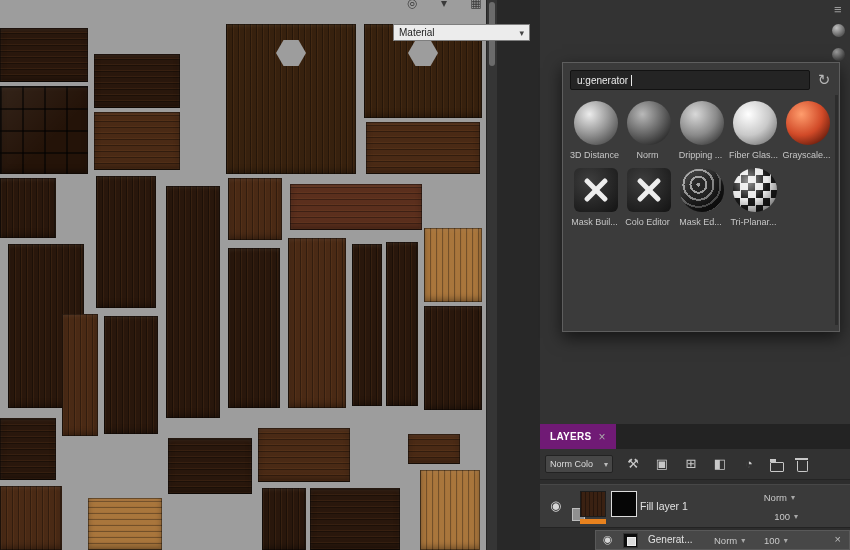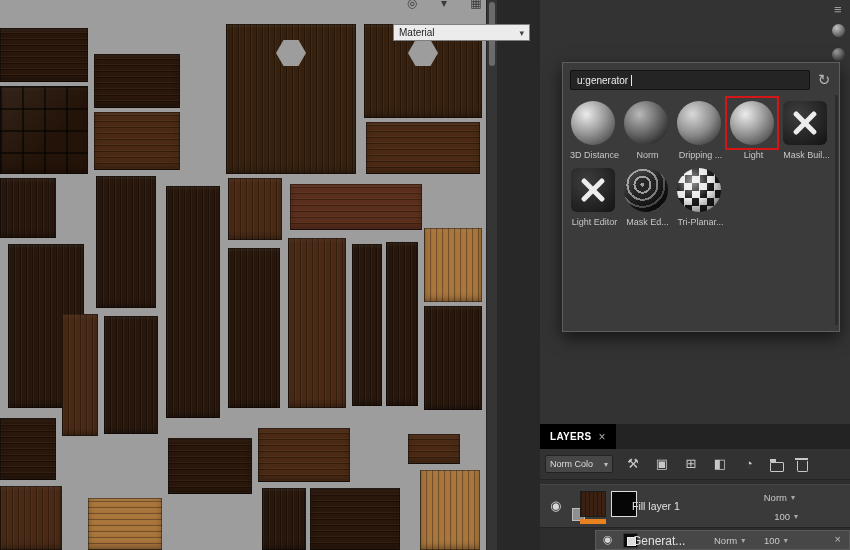--- a/index.html
+++ b/index.html
@@ -42,21 +42,21 @@
   
   .popup{position:absolute;left:562px;top:62px;width:278px;height:270px;background:#3b3b3b;border:1px solid #5e5e5e;
     box-shadow:0 6px 16px rgba(0,0,0,.6);z-index:8;box-sizing:border-box;}
   .popup::after{content:'';position:absolute;right:1px;top:32px;bottom:6px;width:3px;background:#2c2c2c;}
   .search-row{display:flex;align-items:center;padding:7px 7px 4px 7px;gap:6px;}
   .search-input{flex:1;height:18px;background:#242424;border:1px solid #121212;border-radius:2px;color:#ececec;
     font-size:10px;display:flex;align-items:center;padding:0 6px;}
   .caret{display:inline-block;width:1px;height:11px;background:#e8e8e8;margin-left:3px;}
   .refresh-icon{color:#b5b5b5;font-size:15px;width:16px;text-align:center;}
   .gen-grid{display:flex;flex-wrap:wrap;padding:4px 4px 0 5px;}
-  .gen-item{width:53px;display:flex;flex-direction:column;align-items:flex-start;margin-bottom:5px;}
+  .gen-item{width:53px;display:flex;flex-direction:column;align-items:flex-end;margin-bottom:5px;}
   .thumb-wrap{padding:3px;}
   .thumb-wrap.hl{box-shadow:0 0 0 2px #d51616;}
   .thumb{width:44px;height:44px;border-radius:50%;position:relative;}
   .sphere-gray{background:radial-gradient(circle at 35% 30%,#ececec,#9a9a9a 45%,#454545 88%);}
   .sphere-dark{background:radial-gradient(circle at 35% 30%,#b9b9b9,#6b6b6b 45%,#1f1f1f 88%);}
   .sphere-mottle{background:radial-gradient(circle at 35% 30%,#d9d9d9,#8a8a8a 50%,#303030 90%);}
   .sphere-light{background:radial-gradient(circle at 35% 30%,#ffffff,#c9c9c9 50%,#6f6f6f 90%);}
   .sphere-red{background:radial-gradient(circle at 35% 30%,#ff9d6d,#d14a28 50%,#4f1206 90%);}
   .sphere-rings{background:repeating-radial-gradient(circle at 42% 38%,#a0a0a0 0 2px,#262626 2px 7px);
     box-shadow:inset -6px -8px 12px rgba(0,0,0,.7), inset 4px 5px 8px rgba(255,255,255,.15);}
@@ -65,21 +65,21 @@
   .cube-black{border-radius:5px;background:linear-gradient(145deg,#4d4d4d 0%,#171717 45%,#000 100%);}
   .tools{border-radius:6px;background:radial-gradient(circle at 35% 30%,#3e3e3e,#131313);}
   .tb{position:absolute;left:50%;top:50%;width:30px;height:5px;background:#ededed;border-radius:2px;}
   .t1{transform:translate(-50%,-50%) rotate(45deg);}
   .t2{transform:translate(-50%,-50%) rotate(-45deg);}
   .gen-label{font-size:9px;color:#c6c6c6;text-align:center;width:53px;white-space:nowrap;overflow:hidden;margin-top:2px;}
 
   
   .tabbar{position:absolute;left:540px;top:424px;width:310px;height:25px;background:#232323;display:flex;align-items:stretch;}
   .tab{display:flex;align-items:center;gap:7px;padding:0 10px;font-size:10px;font-weight:bold;color:#c3c3c3;letter-spacing:.3px;}
-  .tab.active{background:#000000;color:#ffffff;}
+  .tab.active{background:#701a75;color:#ffffff;}
   .tab-close{color:#aaaaaa;font-size:12px;font-weight:normal;}
   .layers-toolbar{position:absolute;left:540px;top:449px;width:310px;height:31px;background:#323232;border-bottom:1px solid #242424;
     display:flex;align-items:center;padding:0 5px;box-sizing:border-box;}
   .channel-dd{width:68px;height:18px;background:#474747;border:1px solid #222;border-radius:2px;color:#dddddd;font-size:9px;
     display:flex;align-items:center;justify-content:space-between;padding:0 4px;margin-right:12px;box-sizing:border-box;}
   .channel-dd .chev{font-size:8px;color:#bbb;}
   #layer-toolbar-icons{display:flex;gap:13px;align-items:center;color:#c8c8c8;font-size:13px;}
   .tb-icon{width:16px;height:16px;text-align:center;line-height:16px;display:inline-block;position:relative;}
   .folder-icon{border:1.5px solid #c8c8c8;width:12px;height:8px;margin-top:5px;border-radius:1px;}
   .folder-icon::before{content:'';position:absolute;top:-4px;left:-1px;width:6px;height:3px;background:#c8c8c8;}
@@ -190,42 +190,48 @@
           </div>
           <div class="gen-label">Norm</div>
         </div>
         <div class="gen-item">
           <div class="thumb-wrap">
             <div class="thumb sphere-mottle"></div>
           </div>
           <div class="gen-label">Dripping ...</div>
         </div>
         <div class="gen-item">
-          <div class="thumb-wrap hl" style="box-shadow: rgb(213, 22, 22) 0px 0px 0px 2px;">
-            <div class="thumb sphere-gray"></div>
-          </div>
-          <div class="gen-label">Light</div>
+          <div class="thumb-wrap">
+            <div class="thumb sphere-light"></div>
+          </div>
+          <div class="gen-label">Fiber Glas...</div>
+        </div>
+        <div class="gen-item">
+          <div class="thumb-wrap">
+            <div class="thumb sphere-red"></div>
+          </div>
+          <div class="gen-label">Grayscale...</div>
         </div>
         <div class="gen-item">
           <div class="thumb-wrap">
             <div class="thumb tools">
               <span class="tb t1"></span>
               <span class="tb t2"></span>
             </div>
           </div>
           <div class="gen-label">Mask Buil...</div>
         </div>
         <div class="gen-item">
           <div class="thumb-wrap">
             <div class="thumb tools">
               <span class="tb t1"></span>
               <span class="tb t2"></span>
             </div>
           </div>
-          <div class="gen-label">Light Editor</div>
+          <div class="gen-label">Colo Editor</div>
         </div>
         <div class="gen-item">
           <div class="thumb-wrap">
             <div class="thumb sphere-rings"></div>
           </div>
           <div class="gen-label">Mask Ed...</div>
         </div>
         <div class="gen-item">
           <div class="thumb-wrap">
             <div class="thumb sphere-checker"></div>
@@ -258,35 +264,35 @@
       </div>
   </div>
 
   <div class="layer-rows">
     <div class="layer-row1">
       <span class="eye" style="left:10px;top:13px;">◉</span>
       <div class="thumb-sub"></div>
       <div class="thumb-wood"></div>
       <div class="orange-bar"></div>
       <div class="thumb-black"></div>
-      <span class="row-name" style="left:92px;top:15px;text-align:right;">Fill layer 1</span>
+      <span class="row-name" style="left:100px;top:15px;text-align:right;">Fill layer 1</span>
       <span class="row-blend" style="right:55px;top:7px;">
         <span>Norm</span>
           <span class="chev">▾</span>
       </span>
       <span class="row-opacity" style="right:52px;top:26px;">
         <span>100</span>
           <span class="chev">▾</span>
       </span>
     </div>
 
     <div class="layer-row2">
       <span class="eye" style="left:7px;top:2px;font-size:11px;">◉</span>
       <div class="thumb-gen"></div>
-      <span class="row-name" style="left:36px;top:3px;font-size:12px;">Generat...</span>
+      <span class="row-name" style="left:52px;top:3px;font-size:10px;">Generat...</span>
       <span class="row-blend" style="left:118px;top:4px;">
         <span>Norm</span>
           <span class="chev">▾</span>
       </span>
       <span class="row-opacity" style="left:168px;top:4px;">
         <span>100</span>
           <span class="chev">▾</span>
       </span>
       <span class="row2-close">×</span>
     </div>

